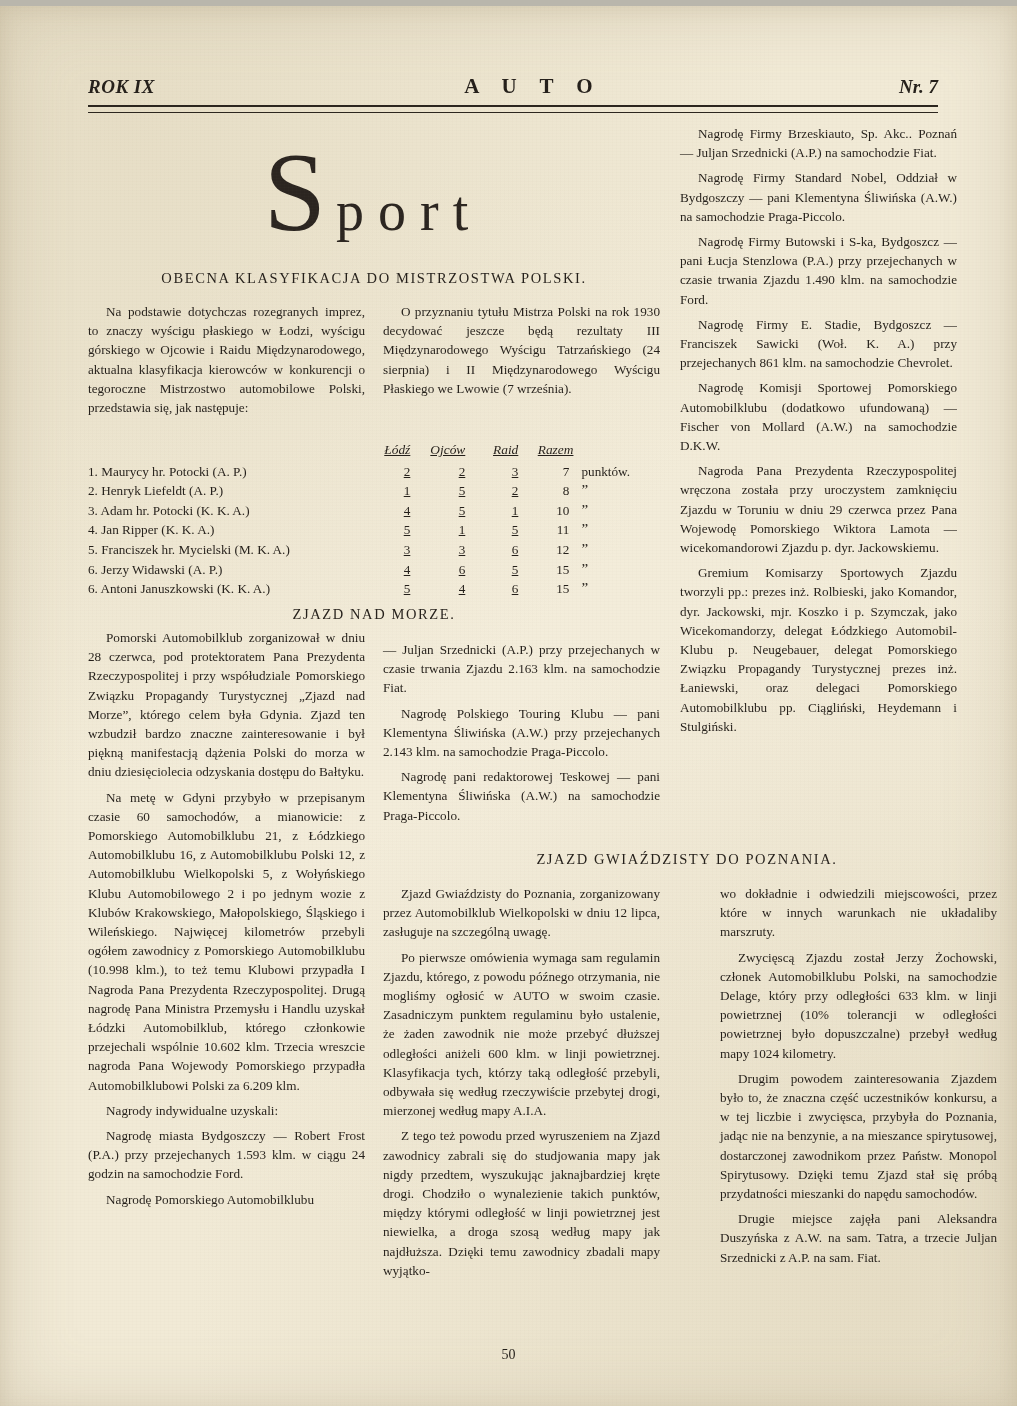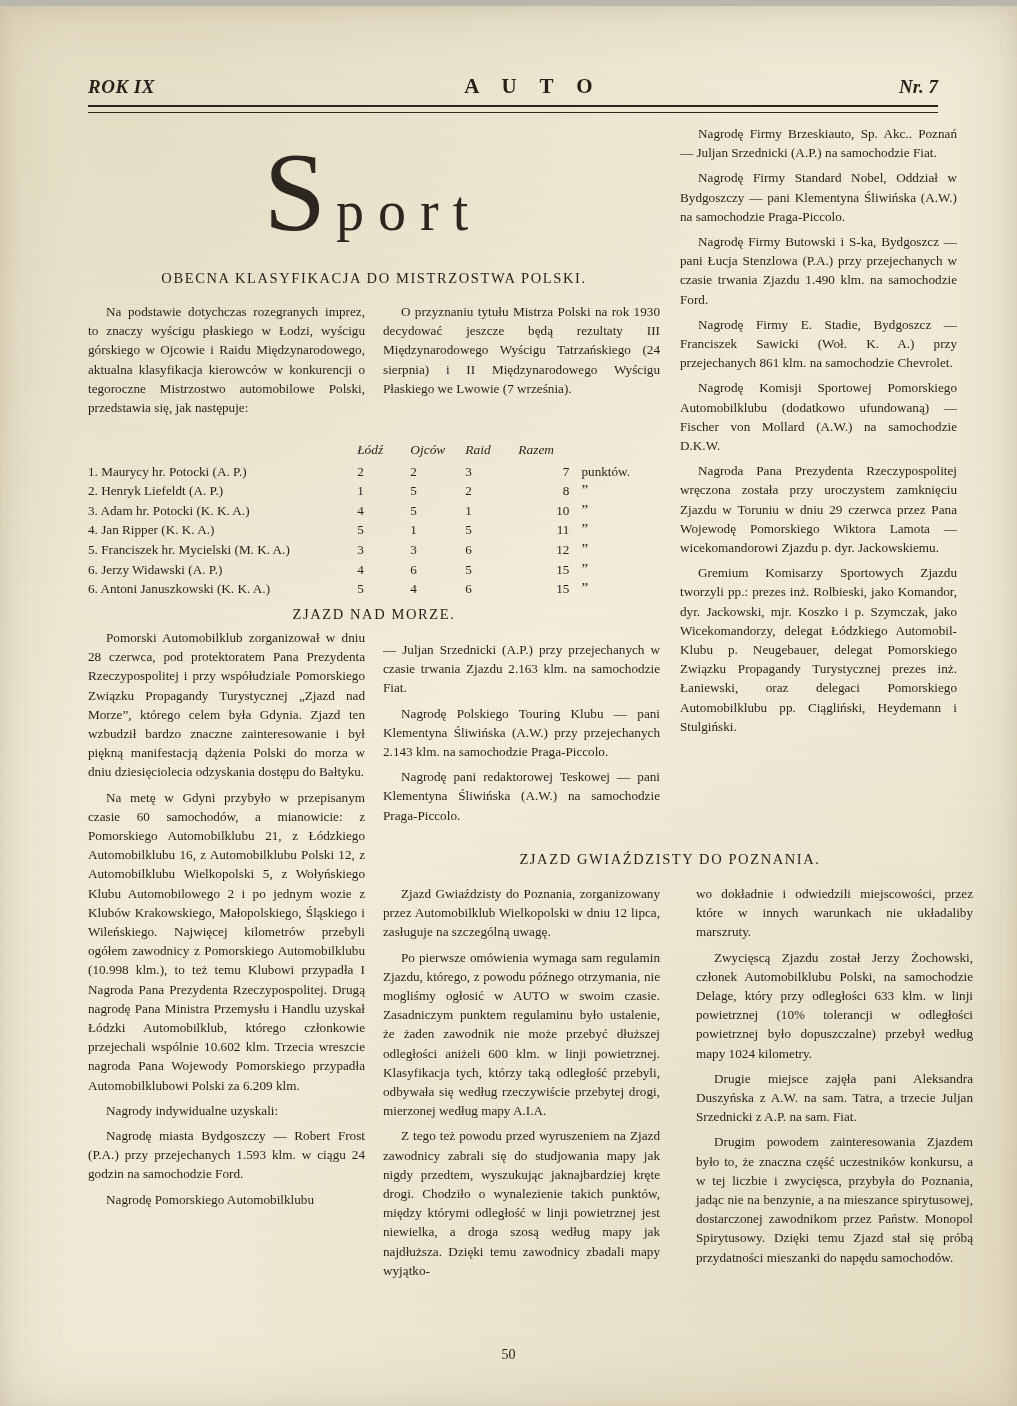--- a/index.html
+++ b/index.html
@@ -129,21 +129,21 @@
   .sec-head {
     position: absolute;
     text-align: center;
     font-size: 14.5px;
     letter-spacing: 1.6px;
     font-weight: normal;
     color: #241f1a;
   }
   .head-klasyfikacja { left: 88px; top: 264px; width: 572px; }
   .head-morze        { left: 88px; top: 600px; width: 572px; }
-  .head-poznan       { left: 383px; top: 845px; width: 574px; }
+  .head-poznan       { left: 400px; top: 845px; width: 574px; }
 
   
   .standings {
     position: absolute;
     left: 88px;
     top: 434px;
     width: 572px;
     font-size: 13.2px;
     border-collapse: collapse;
   }
@@ -152,21 +152,21 @@
     line-height: 19.6px;
     font-weight: normal;
   }
   .standings th {
     font-style: italic;
     font-size: 13.4px;
     text-align: center;
     padding-bottom: 2px;
   }
   .standings .c-name { text-align: left; width: 286px; white-space: nowrap; }
-  .standings .c-num  { text-align: left; width: 60px; }
+  .standings .c-num  { text-align: right; width: 60px; text-decoration: underline; }
   .standings .c-tot  { text-align: right; width: 50px; padding-right: 4px; }
   .standings .c-unit { text-align: left; width: 86px; padding-left: 8px; }
   .standings .th-blank { width: 286px; }
   .unit-q { padding-left: 22px; font-size: 15px; line-height: 10px; }
 
   
   .folio {
     position: absolute;
     left: 0;
     top: 1341px;
@@ -302,24 +302,24 @@
   <div class="col col-right">
     <p>Nagrodę Firmy Brzeskiauto, Sp. Akc.. Poznań — Juljan Srzednicki (A.P.) na samochodzie Fiat.</p>
     <p>Nagrodę Firmy Standard Nobel, Oddział w Bydgoszczy — pani Klementyna Śliwińska (A.W.) na samochodzie Praga-Piccolo.</p>
     <p>Nagrodę Firmy Butowski i S-ka, Bydgoszcz — pani Łucja Stenzlowa (P.A.) przy przejechanych w czasie trwania Zjazdu 1.490 klm. na samochodzie Ford.</p>
     <p>Nagrodę Firmy E. Stadie, Bydgoszcz — Franciszek Sawicki (Woł. K. A.) przy przejechanych 861 klm. na samochodzie Chevrolet.</p>
     <p>Nagrodę Komisji Sportowej Pomorskiego Automobilklubu (dodatkowo ufundowaną) — Fischer von Mollard (A.W.) na samochodzie D.K.W.</p>
     <p>Nagroda Pana Prezydenta Rzeczypospolitej wręczona została przy uroczystem zamknięciu Zjazdu w Toruniu w dniu 29 czerwca przez Pana Wojewodę Pomorskiego Wiktora Lamota — wicekomandorowi Zjazdu p. dyr. Jackowskiemu.</p>
     <p>Gremium Komisarzy Sportowych Zjazdu tworzyli pp.: prezes inż. Rolbieski, jako Komandor, dyr. Jackowski, mjr. Koszko i p. Szymczak, jako Wicekomandorzy, delegat Łódzkiego Automobil-Klubu p. Neugebauer, delegat Pomorskiego Związku Propagandy Turystycznej prezes inż. Łaniewski, oraz delegaci Pomorskiego Automobilklubu pp. Ciągliński, Heydemann i Stulgiński.</p>
   </div>
 
-  <div class="col" style="left:696px; top:878px; width:277px;">
+  <div class="col" style="left:720px; top:878px; width:277px;">
     <p class="noindent">wo dokładnie i odwiedzili miejscowości, przez które w innych warunkach nie układaliby marszruty.</p>
     <p>Zwycięscą Zjazdu został Jerzy Żochowski, członek Automobilklubu Polski, na samochodzie Delage, który przy odległości 633 klm. w linji powietrznej (10% tolerancji w odległości powietrznej było dopuszczalne) przebył według mapy 1024 kilometry.</p>
+    <p>Drugim powodem zainteresowania Zjazdem było to, że znaczna część uczestników konkursu, a w tej liczbie i zwycięsca, przybyła do Poznania, jadąc nie na benzynie, a na mieszance spirytusowej, dostarczonej zawodnikom przez Państw. Monopol Spirytusowy. Dzięki temu Zjazd stał się próbą przydatności mieszanki do napędu samochodów.</p>
     <p>Drugie miejsce zajęła pani Aleksandra Duszyńska z A.W. na sam. Tatra, a trzecie Juljan Srzednicki z A.P. na sam. Fiat.</p>
-    <p>Drugim powodem zainteresowania Zjazdem było to, że znaczna część uczestników konkursu, a w tej liczbie i zwycięsca, przybyła do Poznania, jadąc nie na benzynie, a na mieszance spirytusowej, dostarczonej zawodnikom przez Państw. Monopol Spirytusowy. Dzięki temu Zjazd stał się próbą przydatności mieszanki do napędu samochodów.</p>
   </div>
 
   <div class="folio">50</div>
 
   <div class="grain"></div>
   <div class="edge-shade"></div>
 </div>
 
 </body></html>

